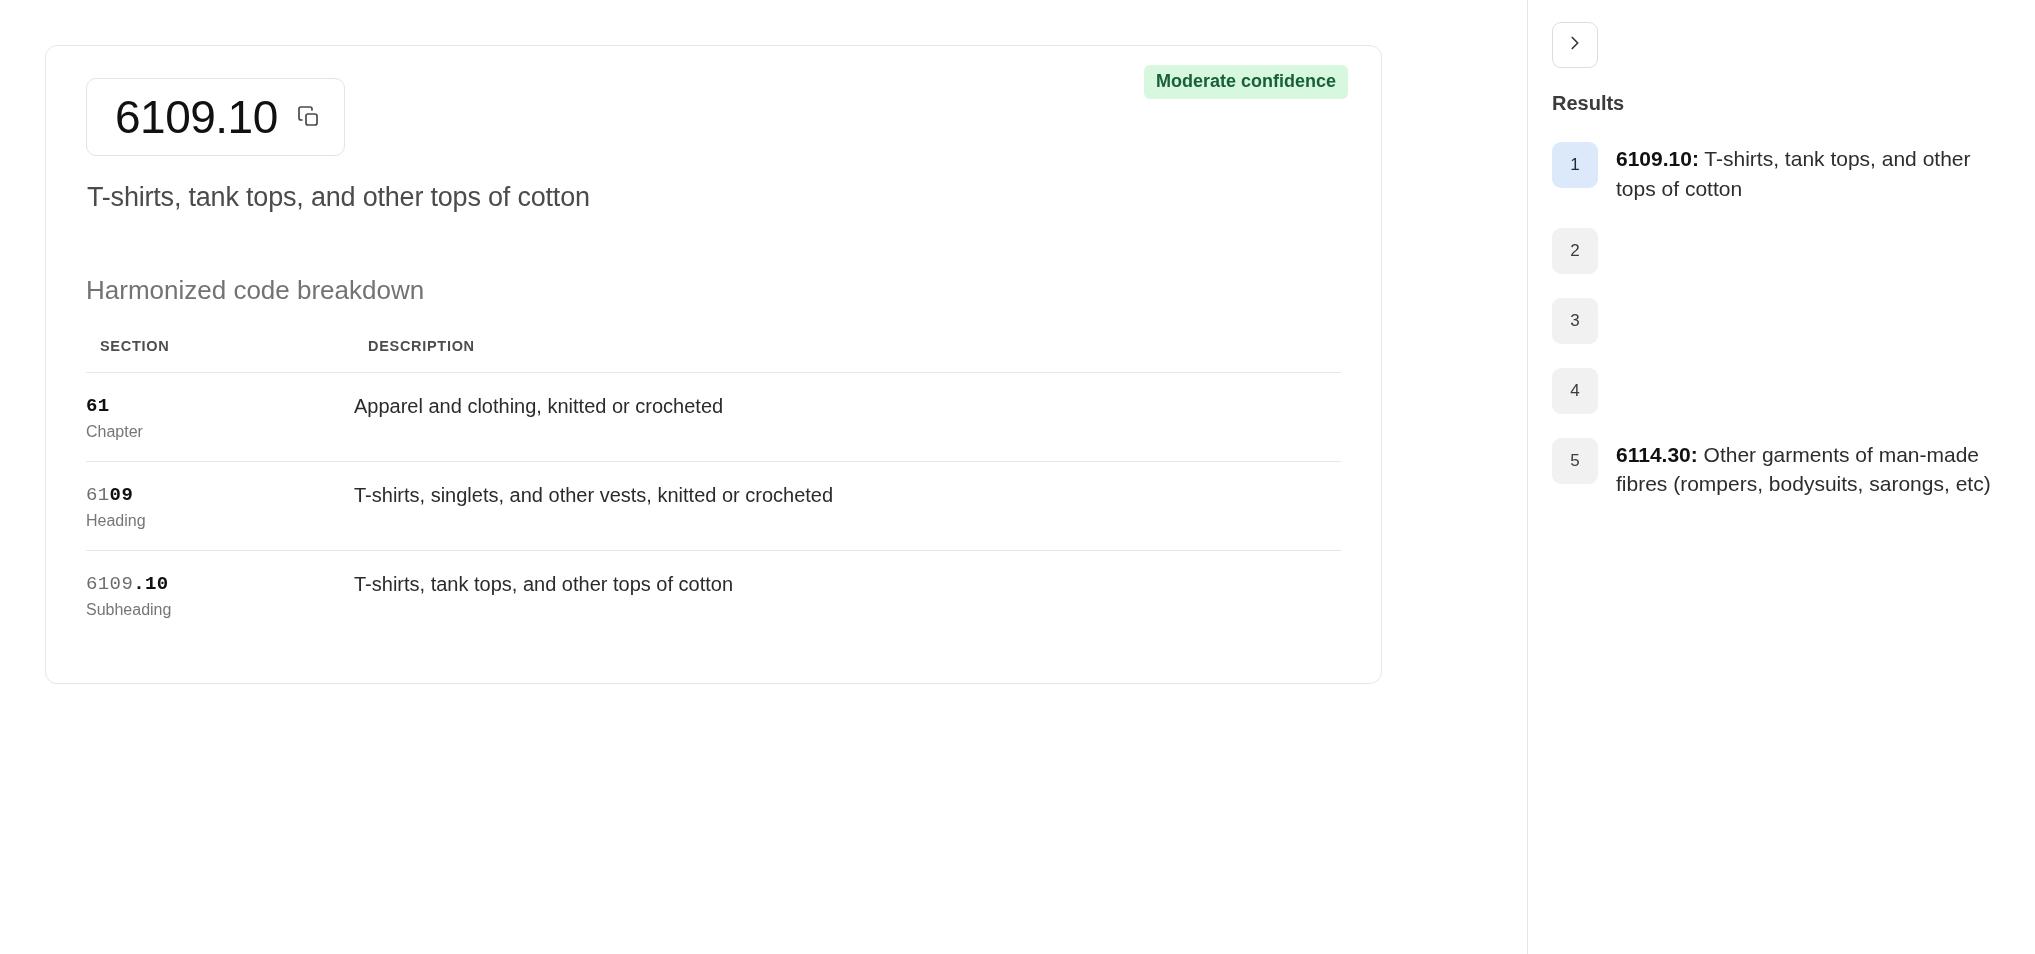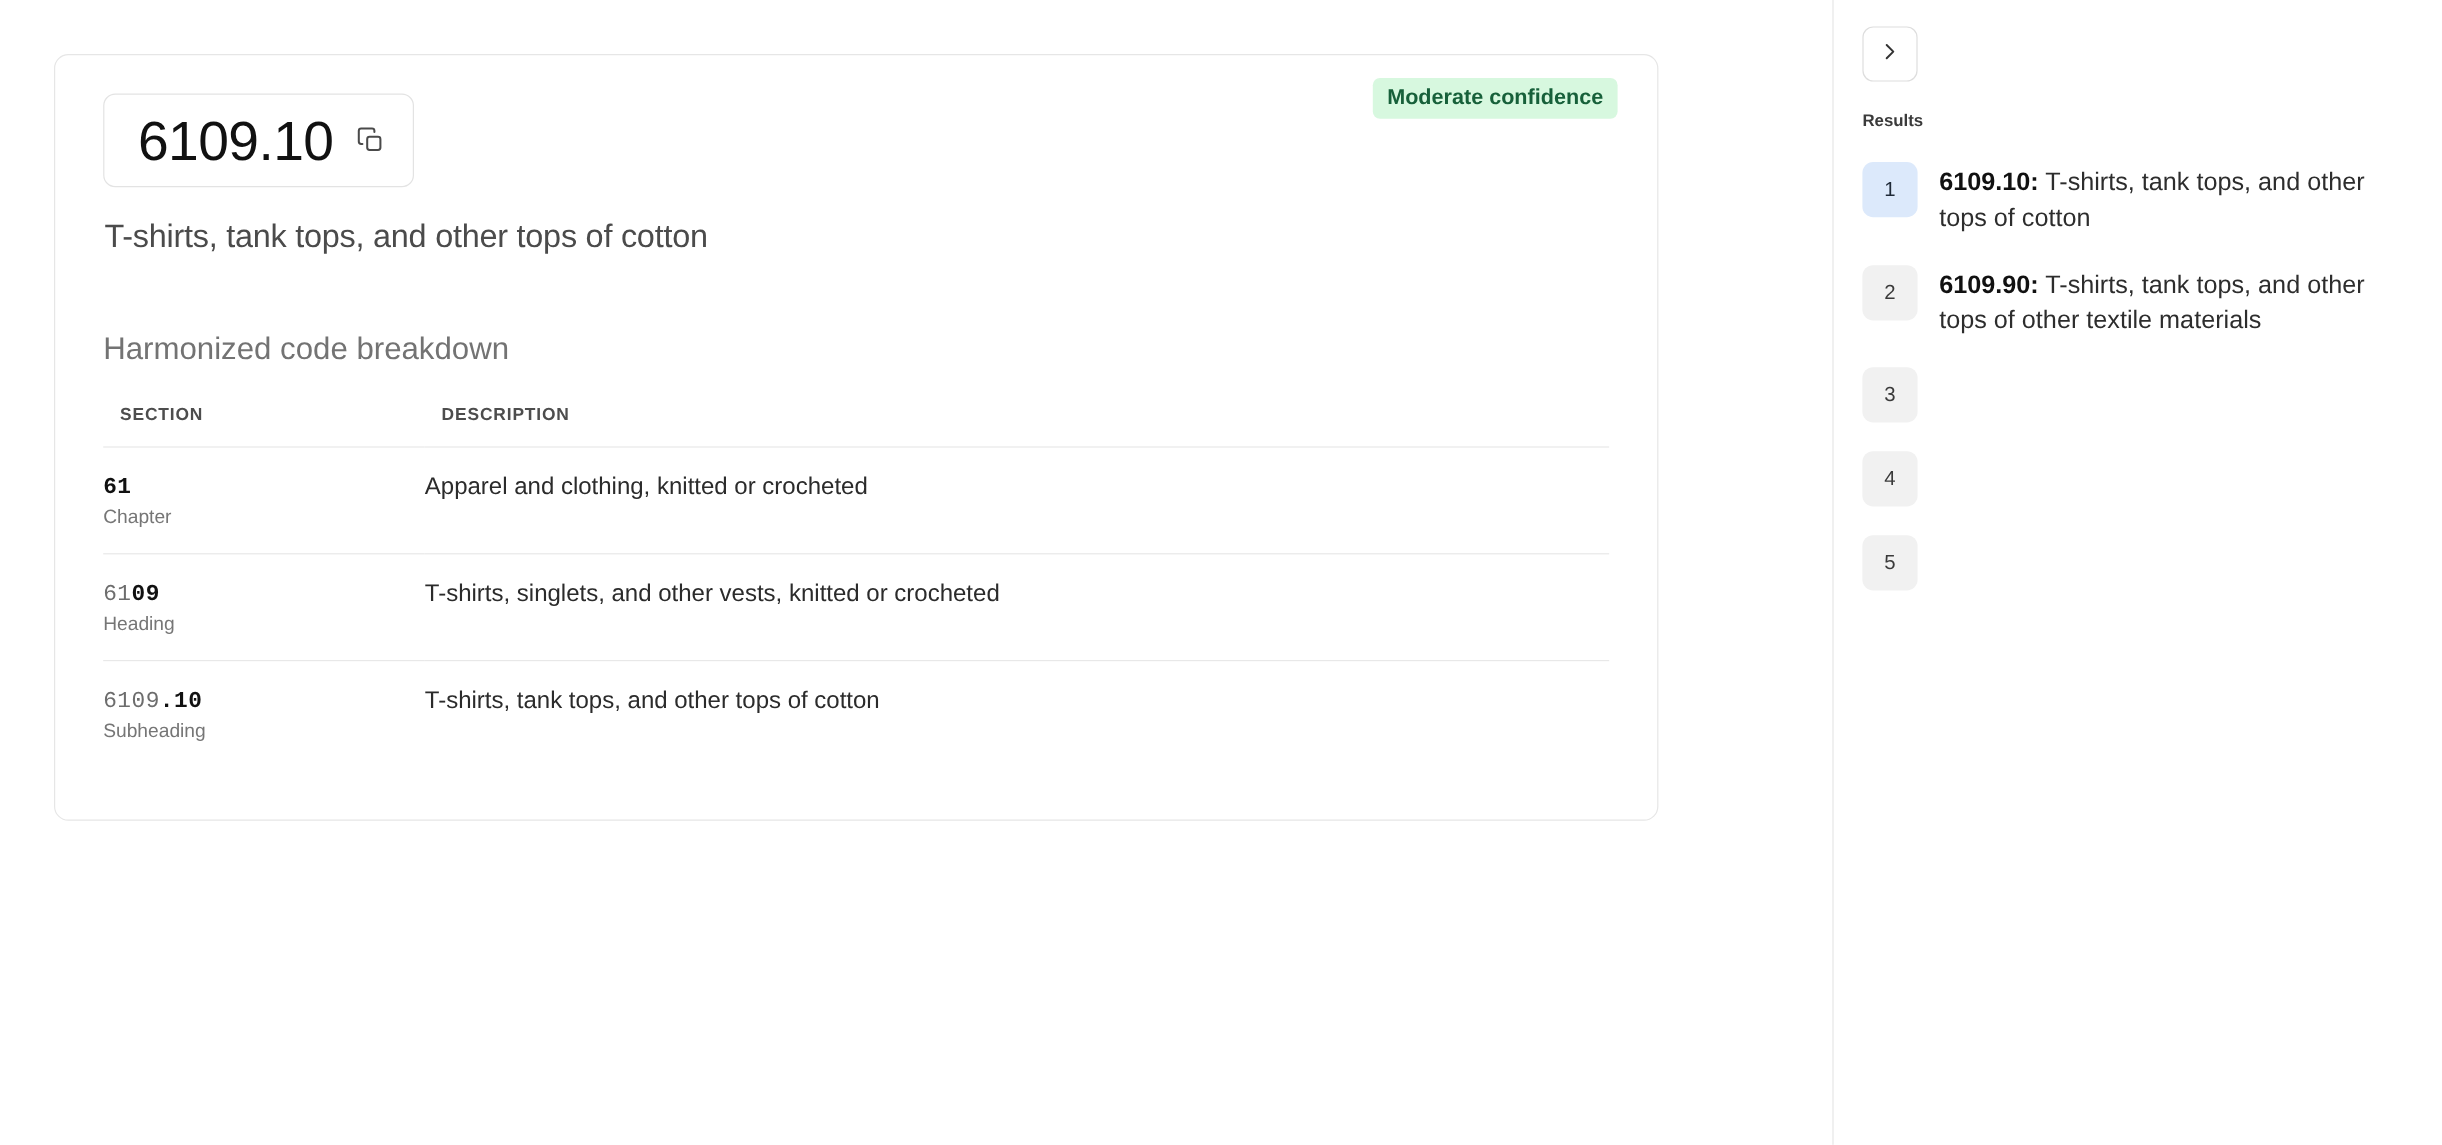--- a/index.html
+++ b/index.html
@@ -164,21 +164,21 @@
     border-radius: 9px;
     background: #fff;
     display: flex;
     align-items: center;
     justify-content: center;
     cursor: pointer;
     color: #333;
   }
   .results-label {
     margin: 24px 0 14px 0;
-    font-size: 14px;
+    font-size: 20px;
     font-weight: 700;
     color: #3b3b3b;
   }
   .results-list { margin: 0; padding: 0; list-style: none; }
   .result-item {
     display: flex;
     align-items: flex-start;
     gap: 18px;
     padding: 11px 0 11px 0;
   }
@@ -280,27 +280,27 @@
 
     <div class="results-label">Results</div>
 
     <ul class="results-list">
       <li class="result-item active">
         <div class="result-rank">1</div>
         <div class="result-text"><span class="rcode">6109.10:</span><span> T-shirts, tank tops, and other tops of cotton</span></div>
       </li>
       <li class="result-item">
         <div class="result-rank">2</div>
-        <div class="result-text"><span class="rcode">6109.90:</span><span> T-shirts, tank tops, and other tops of other textile materials</span></div>
       </li>
       <li class="result-item">
         <div class="result-rank">3</div>
       </li>
       <li class="result-item">
         <div class="result-rank">4</div>
       </li>
       <li class="result-item">
         <div class="result-rank">5</div>
+        <div class="result-text"><span class="rcode">6114.30:</span><span> Other garments of man-made fibres (rompers, bodysuits, sarongs, etc)</span></div>
       </li>
     </ul>
   </div>
 
 </div>
 
 </body></html>

